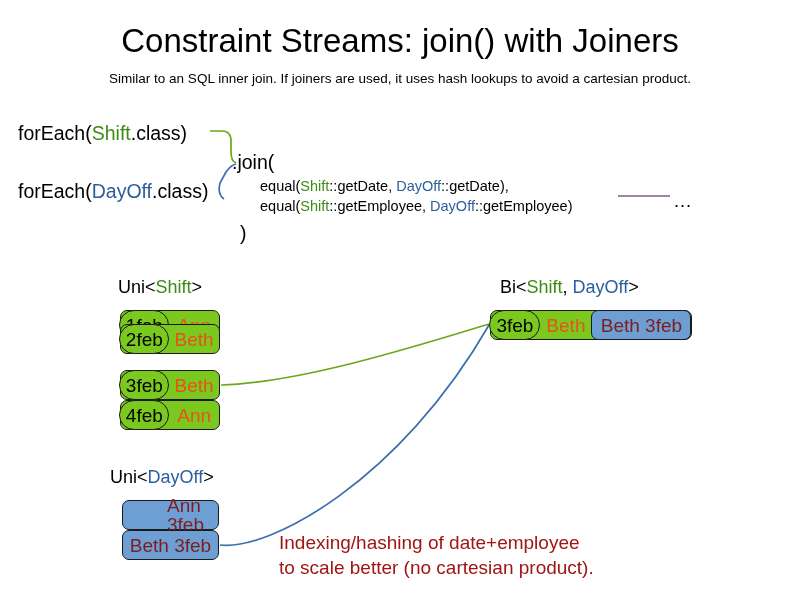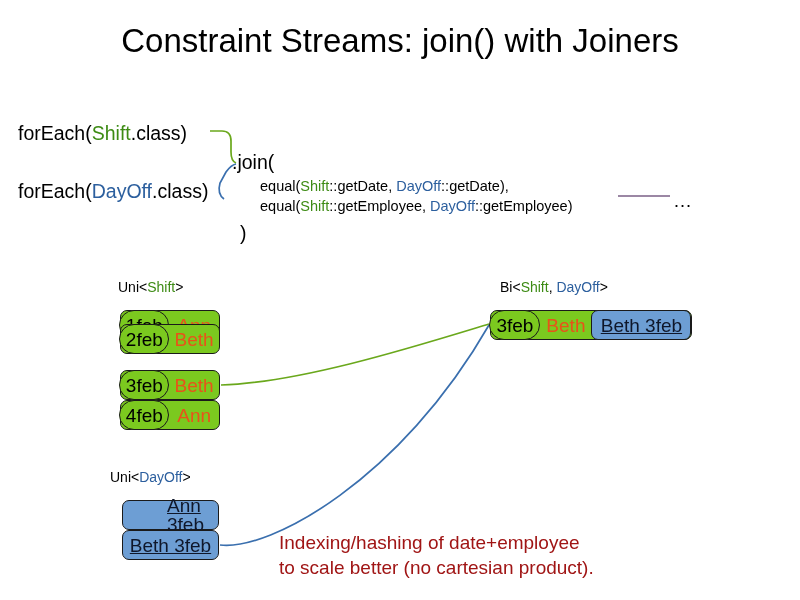--- a/index.html
+++ b/index.html
@@ -77,21 +77,21 @@
     line-height: 22px;
   }
 
   
   .tok-shift  { color: #3d8b14; }
   .tok-dayoff { color: #2c5f9e; }
 
   
   .stream-label {
     position: absolute;
-    font-size: 14px;
+    font-size: 18px;
     line-height: 24px;
     white-space: nowrap;
   }
   .label-uni-shift  { left: 118px; top: 275px; }
   .label-bi         { left: 500px; top: 275px; }
   .label-uni-dayoff { left: 110px; top: 465px; }
 
   
   .fact {
     position: absolute;
@@ -122,21 +122,21 @@
     background: #7bc91f;
   }
   .cell.boxed-blue {
     border: 1.6px solid #1a1a1a;
     border-radius: 7px;
     margin: -1.6px -1.6px -1.6px 0;
     background: #6d9ed4;
   }
   .txt-date { color: #000000; }
   .txt-name { color: #e8531a; }
-  .txt-dark { color: #0f172a; text-decoration: underline; }
+  .txt-dark { color: #7f1d1d; }
 
   
   .shift-row      { left: 120px; width: 100px; }
   .shift-row .c-date { width: 51px; }
   .shift-row .c-name { width: 51px; }
   .shift-row-1 { top: 310px; }
   .shift-row-2 { top: 324px; }
   .shift-row-3 { top: 370px; }
   .shift-row-4 { top: 400px; }
 
@@ -175,20 +175,21 @@
     <path d="M 224 199 Q 217 194 220 183 L 226 172 Q 231 165 236 164" fill="none" stroke="#3a6fae" stroke-width="1.7"></path>
 
     <path d="M 221 385 C 300 383 420 345 489 324" fill="none" stroke="#6aa81c" stroke-width="1.7"></path>
 
     <path d="M 220 545 C 270 551 400 480 489 325" fill="none" stroke="#3a6fae" stroke-width="1.7"></path>
 
     <line x1="618" y1="196" x2="670" y2="196" stroke="#7a5f86" stroke-width="1.6"></line>
   </svg>
 
   <div class="title">Constraint Streams: join() with Joiners</div>
+  <div class="subtitle">Similar to an SQL inner join. If joiners are used, it uses hash lookups to avoid a cartesian product.</div>
 
   <div class="code-line code-foreach-shift"><span>forEach(</span><span class="tok-shift">Shift</span><span>.class)</span></div>
 
   <div class="code-line code-foreach-dayoff"><span>forEach(</span><span class="tok-dayoff">DayOff</span><span>.class)</span></div>
 
   <div class="code-line code-join">.join(</div>
 
   <div class="code-arg code-arg-2"><span>equal(</span><span class="tok-shift">Shift</span><span>::getEmployee, </span><span class="tok-dayoff">DayOff</span><span>::getEmployee)</span></div>
 
   <div class="code-arg code-arg-1"><span>equal(</span><span class="tok-shift">Shift</span><span>::getDate, </span><span class="tok-dayoff">DayOff</span><span>::getDate),</span></div>

